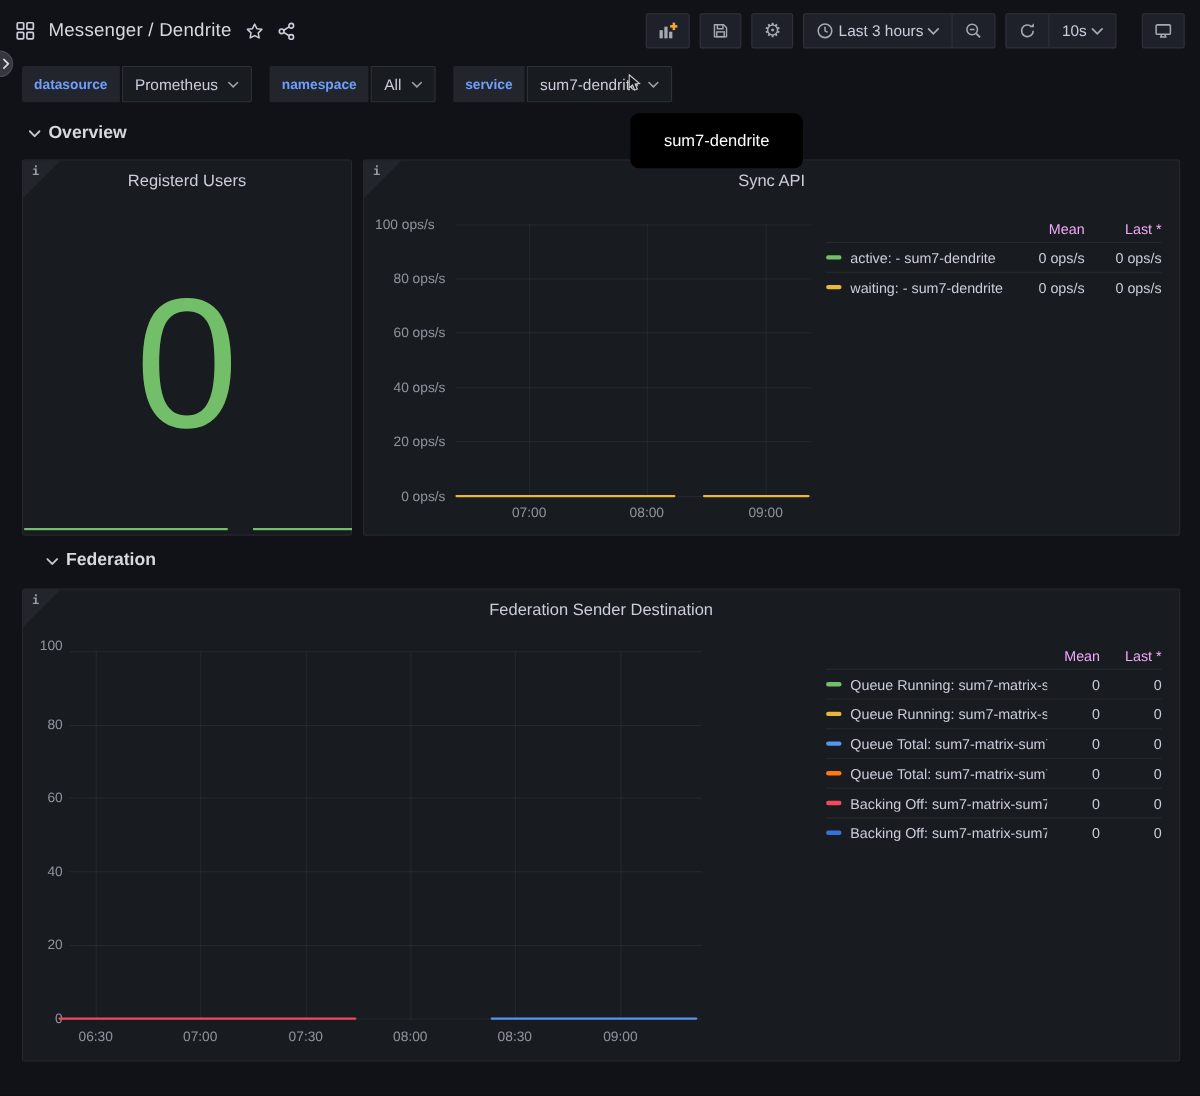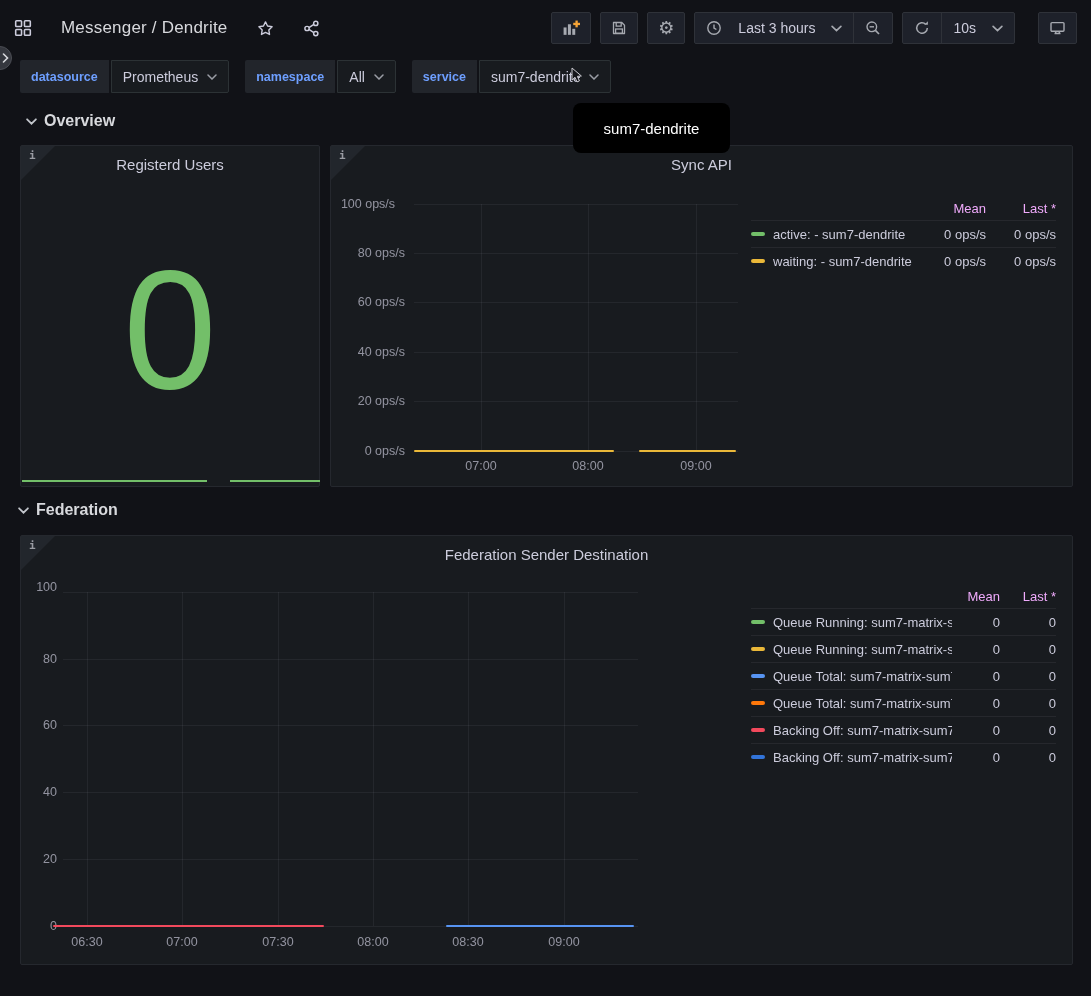--- a/index.html
+++ b/index.html
@@ -5,32 +5,32 @@
   * { margin:0; padding:0; box-sizing:border-box; }
   body { background:#0b0c0e; }
   .screen {
     position:relative; width:1091px; height:996px; overflow:hidden;
     background:#111217; color:#ccccdc;
     font-family:"Liberation Sans", sans-serif;
   }
   
   .topnav { position:absolute; top:0; left:0; right:0; height:56px;
     display:flex; align-items:center; padding:0 14px; }
-  .nav-left { display:flex; align-items:center; gap:29px; }
+  .nav-left { display:flex; align-items:center; gap:12px; }
   .nav-title { font-size:17px; color:#d8d9dd; letter-spacing:.2px; }
   .icon { color:#a6a9b0; display:inline-flex; align-items:center; justify-content:center; }
   .nav-left .icon { color:#ccccdc; }
   .nav-spacer { flex:1; }
   .nav-right { display:flex; align-items:center; gap:9px; }
   .tbtn, .tbtn-group {
     height:32px; background:#1e212a; border:1px solid #2f3239; border-radius:2px;
     display:flex; align-items:center; color:#b6b9c0; font-size:14px;
   }
   .tbtn { padding:0 10px; }
-  .tseg { display:flex; align-items:center; gap:16px; padding:0 11px; height:100%; }
+  .tseg { display:flex; align-items:center; gap:4px; padding:0 11px; height:100%; }
   .tseg + .tseg { border-left:1px solid #2f3239; }
   .tbtn-group .txt { color:#ccccdc; }
   .gear-glyph { font-size:18px; line-height:1; }
   .monitor-btn { margin-left:14px; }
   
   .edgebtn { position:absolute; top:46px; left:-12px; width:24px; height:24px;
     border-radius:50%; background:#35373e; border:1px solid #4a4c53; z-index:5;
     display:flex; align-items:center; justify-content:center; color:#d8d9dd; }
   
   .varrow { position:absolute; top:60px; left:20px; display:flex; gap:16px; }
@@ -303,21 +303,21 @@
       </div>
       <div class="lrow">
         <span class="swatch" style="background-color: rgb(234, 184, 57);"></span>
         <span class="llabel">waiting: - sum7-dendrite</span>
         <span class="cmean">0 ops/s</span>
         <span class="clast">0 ops/s</span>
       </div>
     </div>
   </div>
 
-  <div class="section" style="left:18px; top:501px;">
+  <div class="section" style="left:42px; top:501px;">
     <span class="icon">
       <svg width="11" height="7" viewBox="0 0 10 6">
           <path d="M1 1l4 4 4-4" fill="none" stroke="currentColor" stroke-width="1.6" stroke-linecap="round"></path>
         </svg>
     </span>
     <span>Federation</span>
   </div>
 
   <div class="panel" style="left:20px; top:535px; width:1053px; height:430px;">
     <div class="corner"></div>

